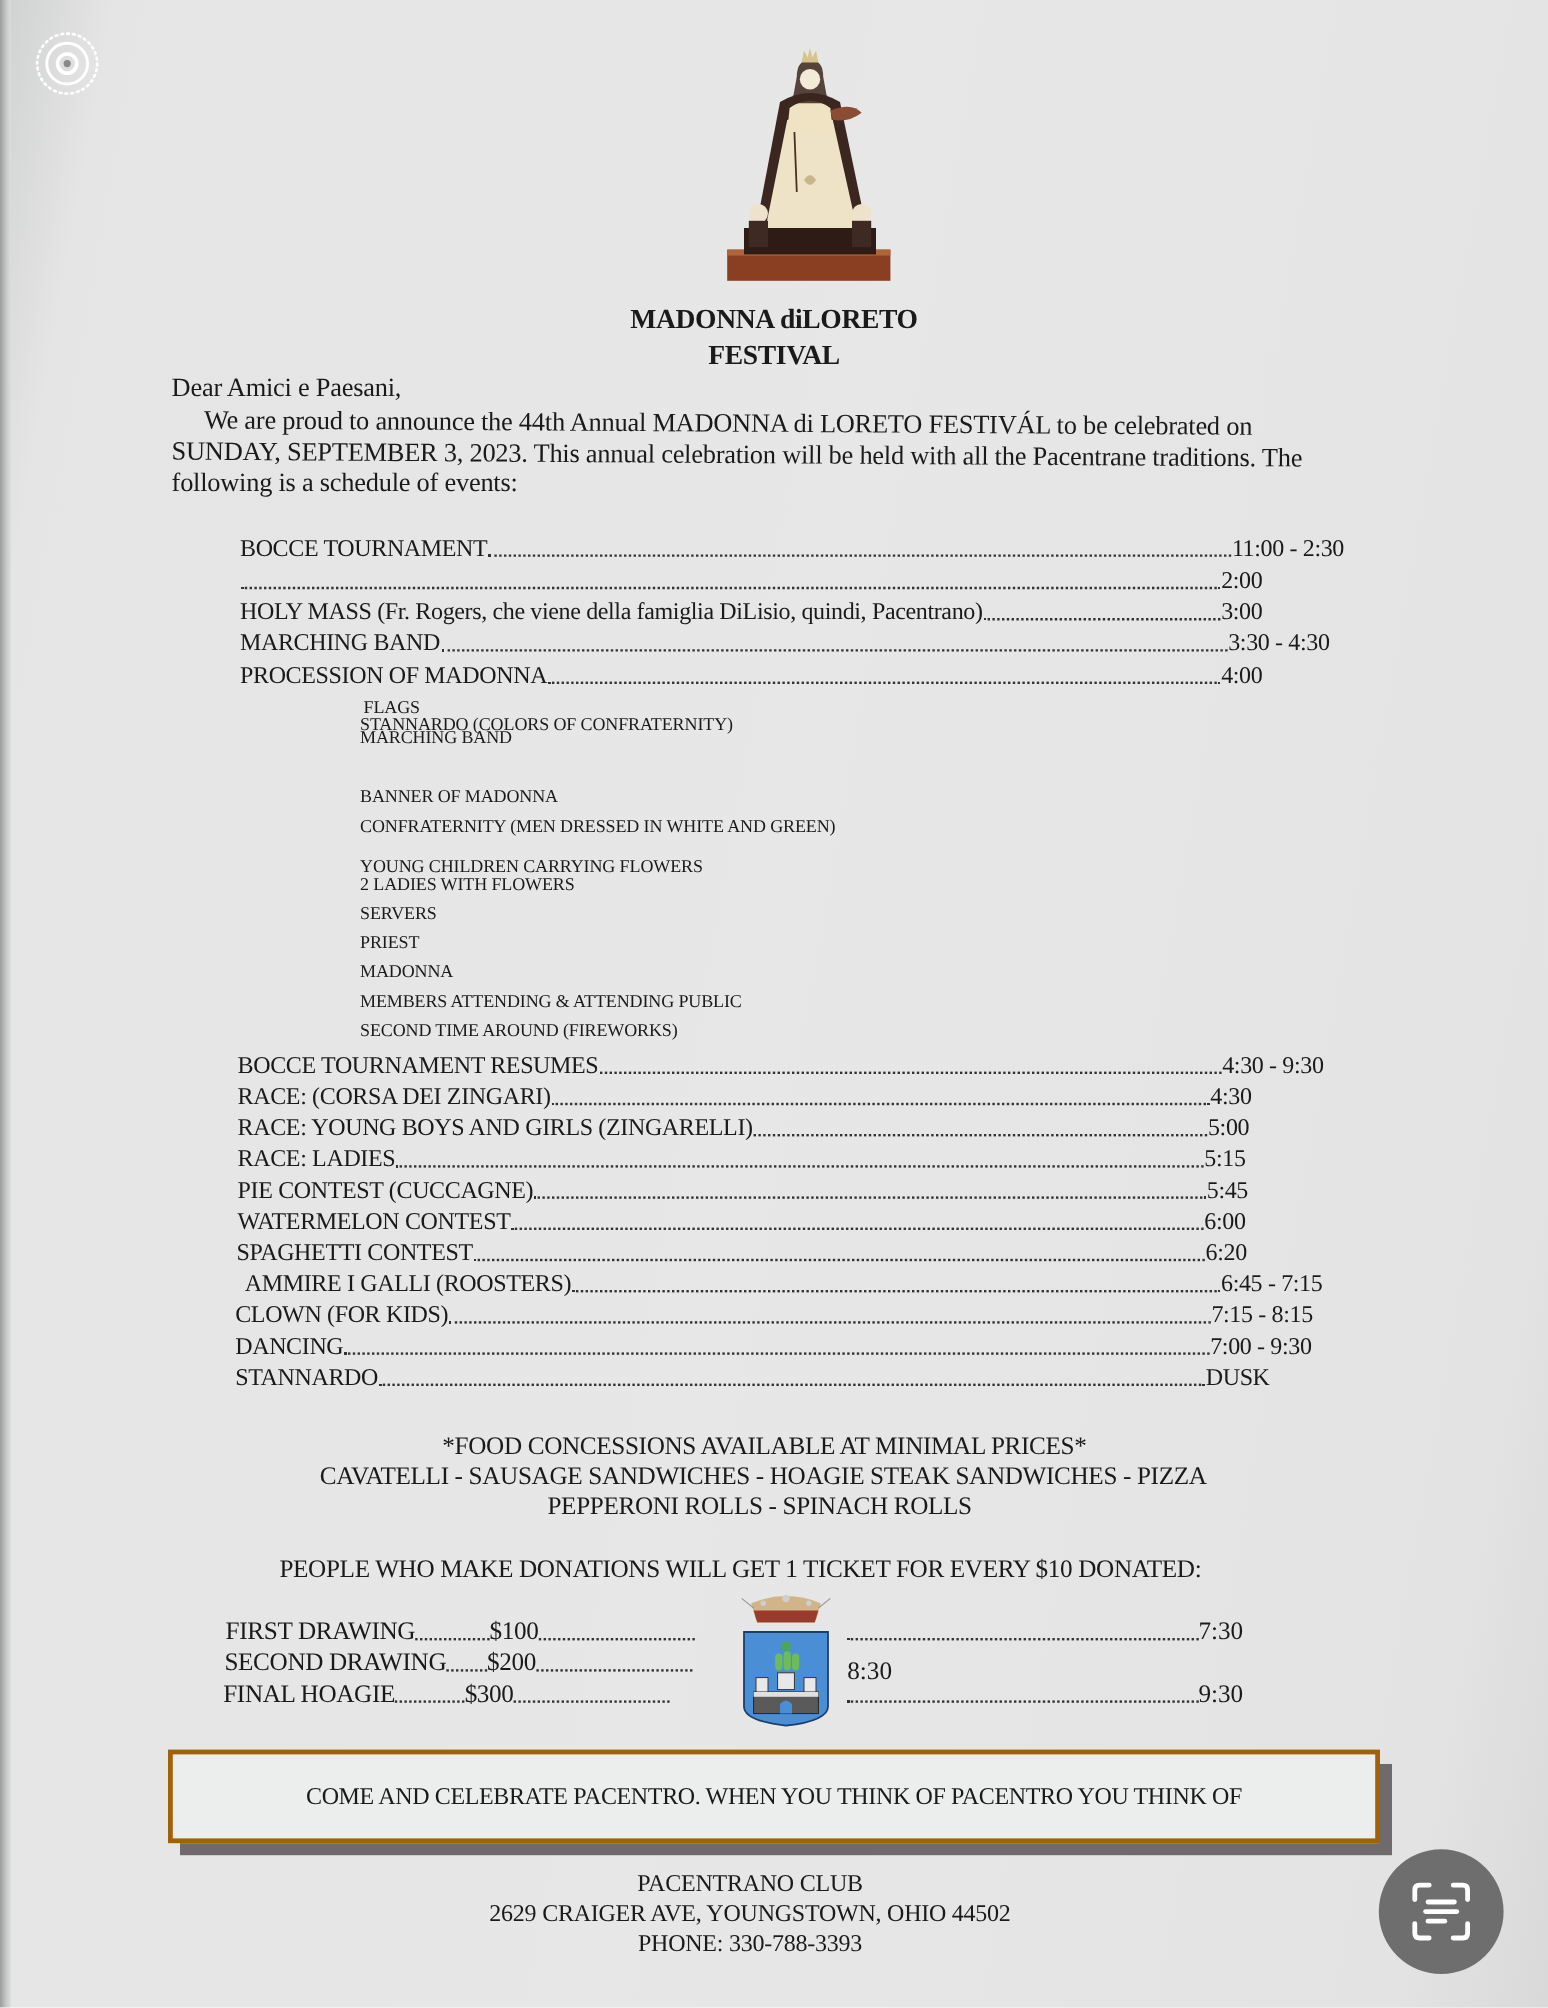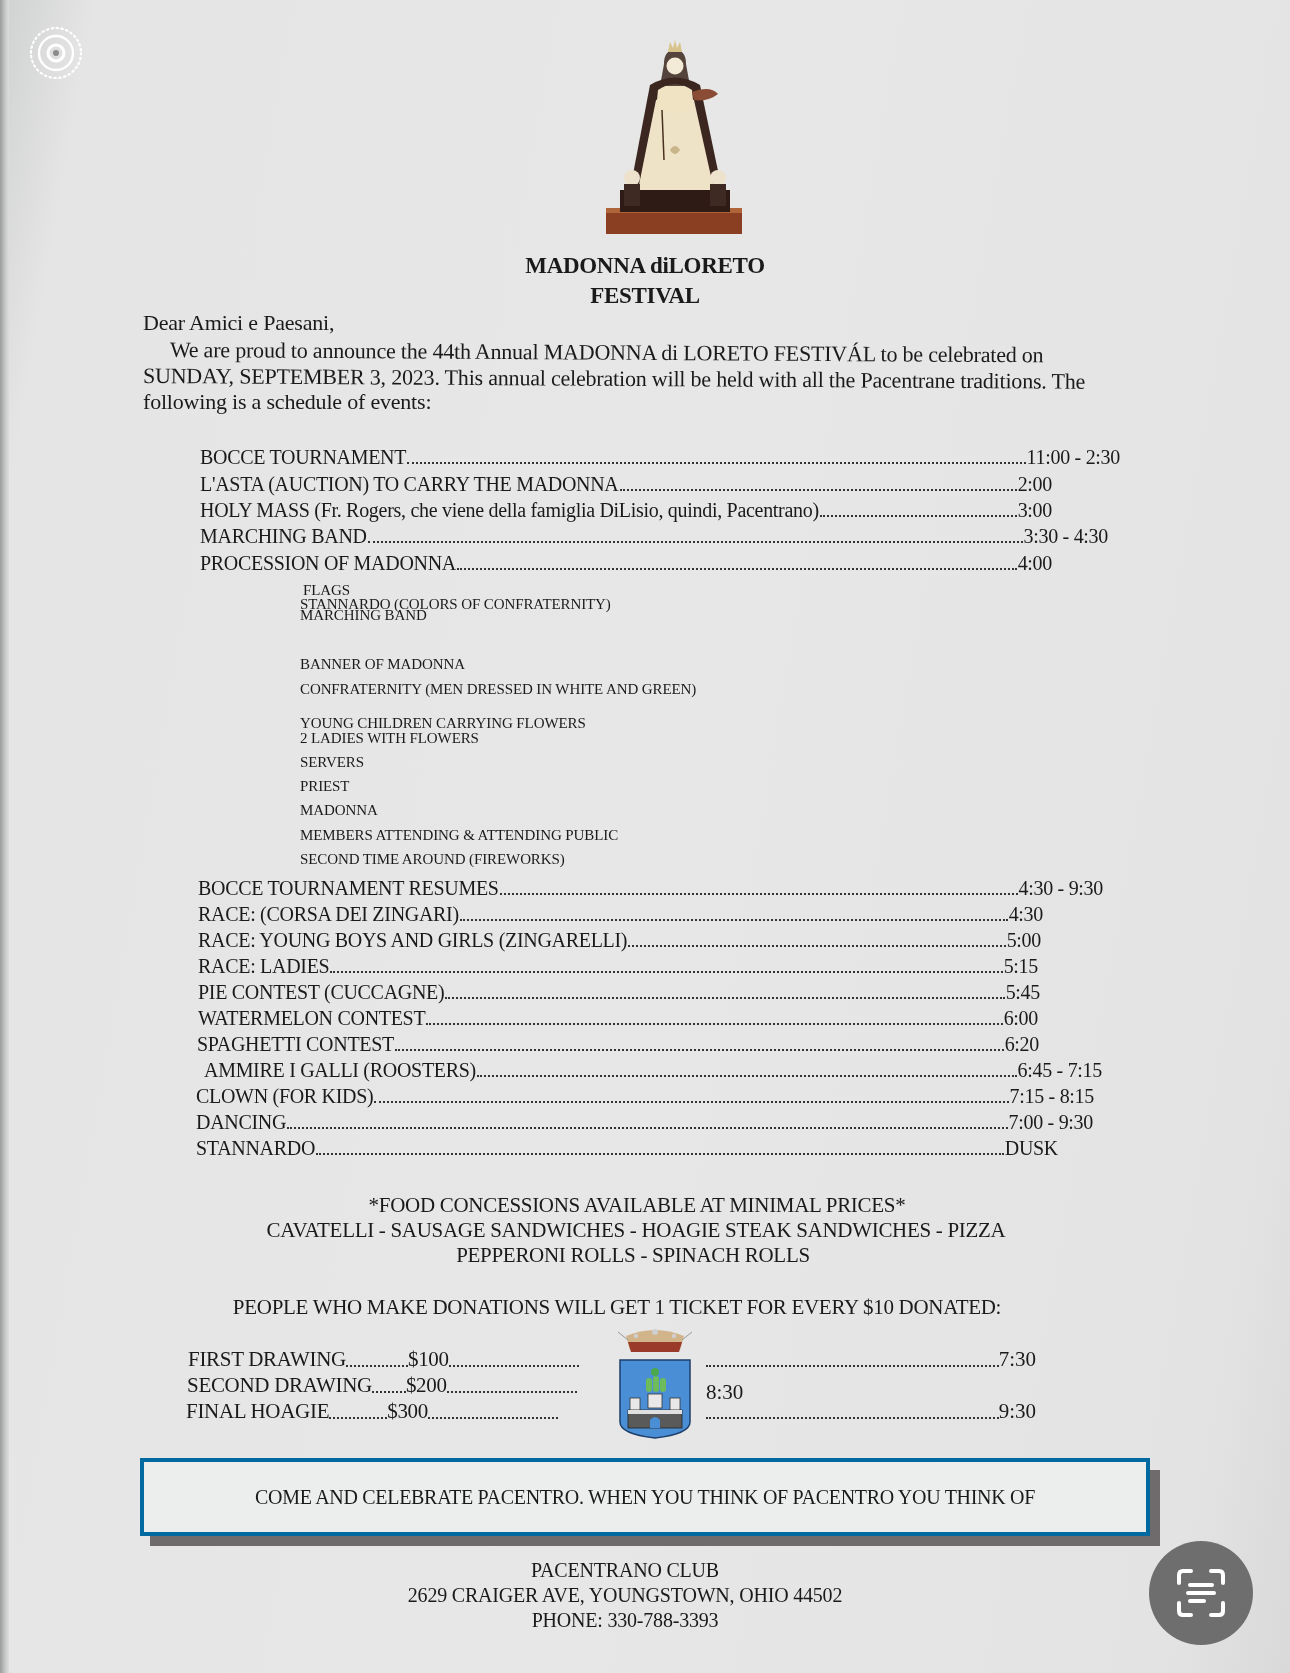--- a/index.html
+++ b/index.html
@@ -49,21 +49,21 @@
   .draw-row .d1 { width: 52px; border-bottom: 2px dotted #333; height: 0; align-self: flex-end; margin-bottom: 5px; }
   .draw-row .d2 { width: 130px; border-bottom: 2px dotted #333; height: 0; align-self: flex-end; margin-bottom: 5px; }
   .draw-time { position: absolute; left: 706px; display: flex; align-items: baseline; font-size: 21px; white-space: nowrap; width: 330px; }
   .draw-time .d3 { flex: 1; border-bottom: 2px dotted #333; height: 0; align-self: flex-end; margin-bottom: 5px; }
 
   .coat { position: absolute; left: 616px; top: 1326px; width: 78px; height: 114px; }
 
   .notice-shadow { position: absolute; left: 150px; top: 1470px; width: 1010px; height: 76px; background: #6f6a6c; }
   .notice {
     position: absolute; left: 140px; top: 1458px; width: 1010px; height: 78px;
-    border: 4px solid #0369a1; background: #eceeed;
+    border: 4px solid #a16207; background: #eceeed;
     display: flex; flex-direction: row; justify-content: center; align-items: center;
     font-size: 20px; letter-spacing: -0.3px; line-height: 24px;
   }
 
   .footer-line { position: absolute; left: 0; width: 1290px; text-align: center; font-size: 20px; letter-spacing: -0.2px; }
 
   .scan-btn {
     position: absolute; left: 1149px; top: 1541px; width: 104px; height: 104px;
     border-radius: 50%; background: #6e6e6e; cursor: pointer;
     display: flex; align-items: center; justify-content: center;
@@ -114,21 +114,20 @@
 <div class="abs body-text" style="left:143px; top:363px; transform: rotate(0.35deg); transform-origin:left;">SUNDAY, SEPTEMBER 3, 2023. This annual celebration will be held with all the Pacentrane traditions. The</div>
 <div class="abs body-text" style="left:143px; top:389px;">following is a schedule of events:</div>
 
 <div>
   <div class="sched-row" style="top:446px; width:920px;">
     <span class="label">BOCCE TOURNAMENT</span>
       <span class="dots"></span>
       <span class="time">11:00 - 2:30</span>
   </div>
   <div class="sched-row" style="top:473px; width:852px;">
-    <span class="label">L'ASTA (AUCTION) TO CARRY THE MADONNA</span>
       <span class="dots"></span>
       <span class="time">2:00</span>
   </div>
   <div class="sched-row" style="top:499px; width:852px;">
     <span class="label">HOLY MASS  (Fr. Rogers, che viene della famiglia DiLisio, quindi, Pacentrano)</span>
       <span class="dots"></span>
       <span class="time">3:00</span>
   </div>
   <div class="sched-row" style="top:525px; width:908px;">
     <span class="label">MARCHING BAND</span>

